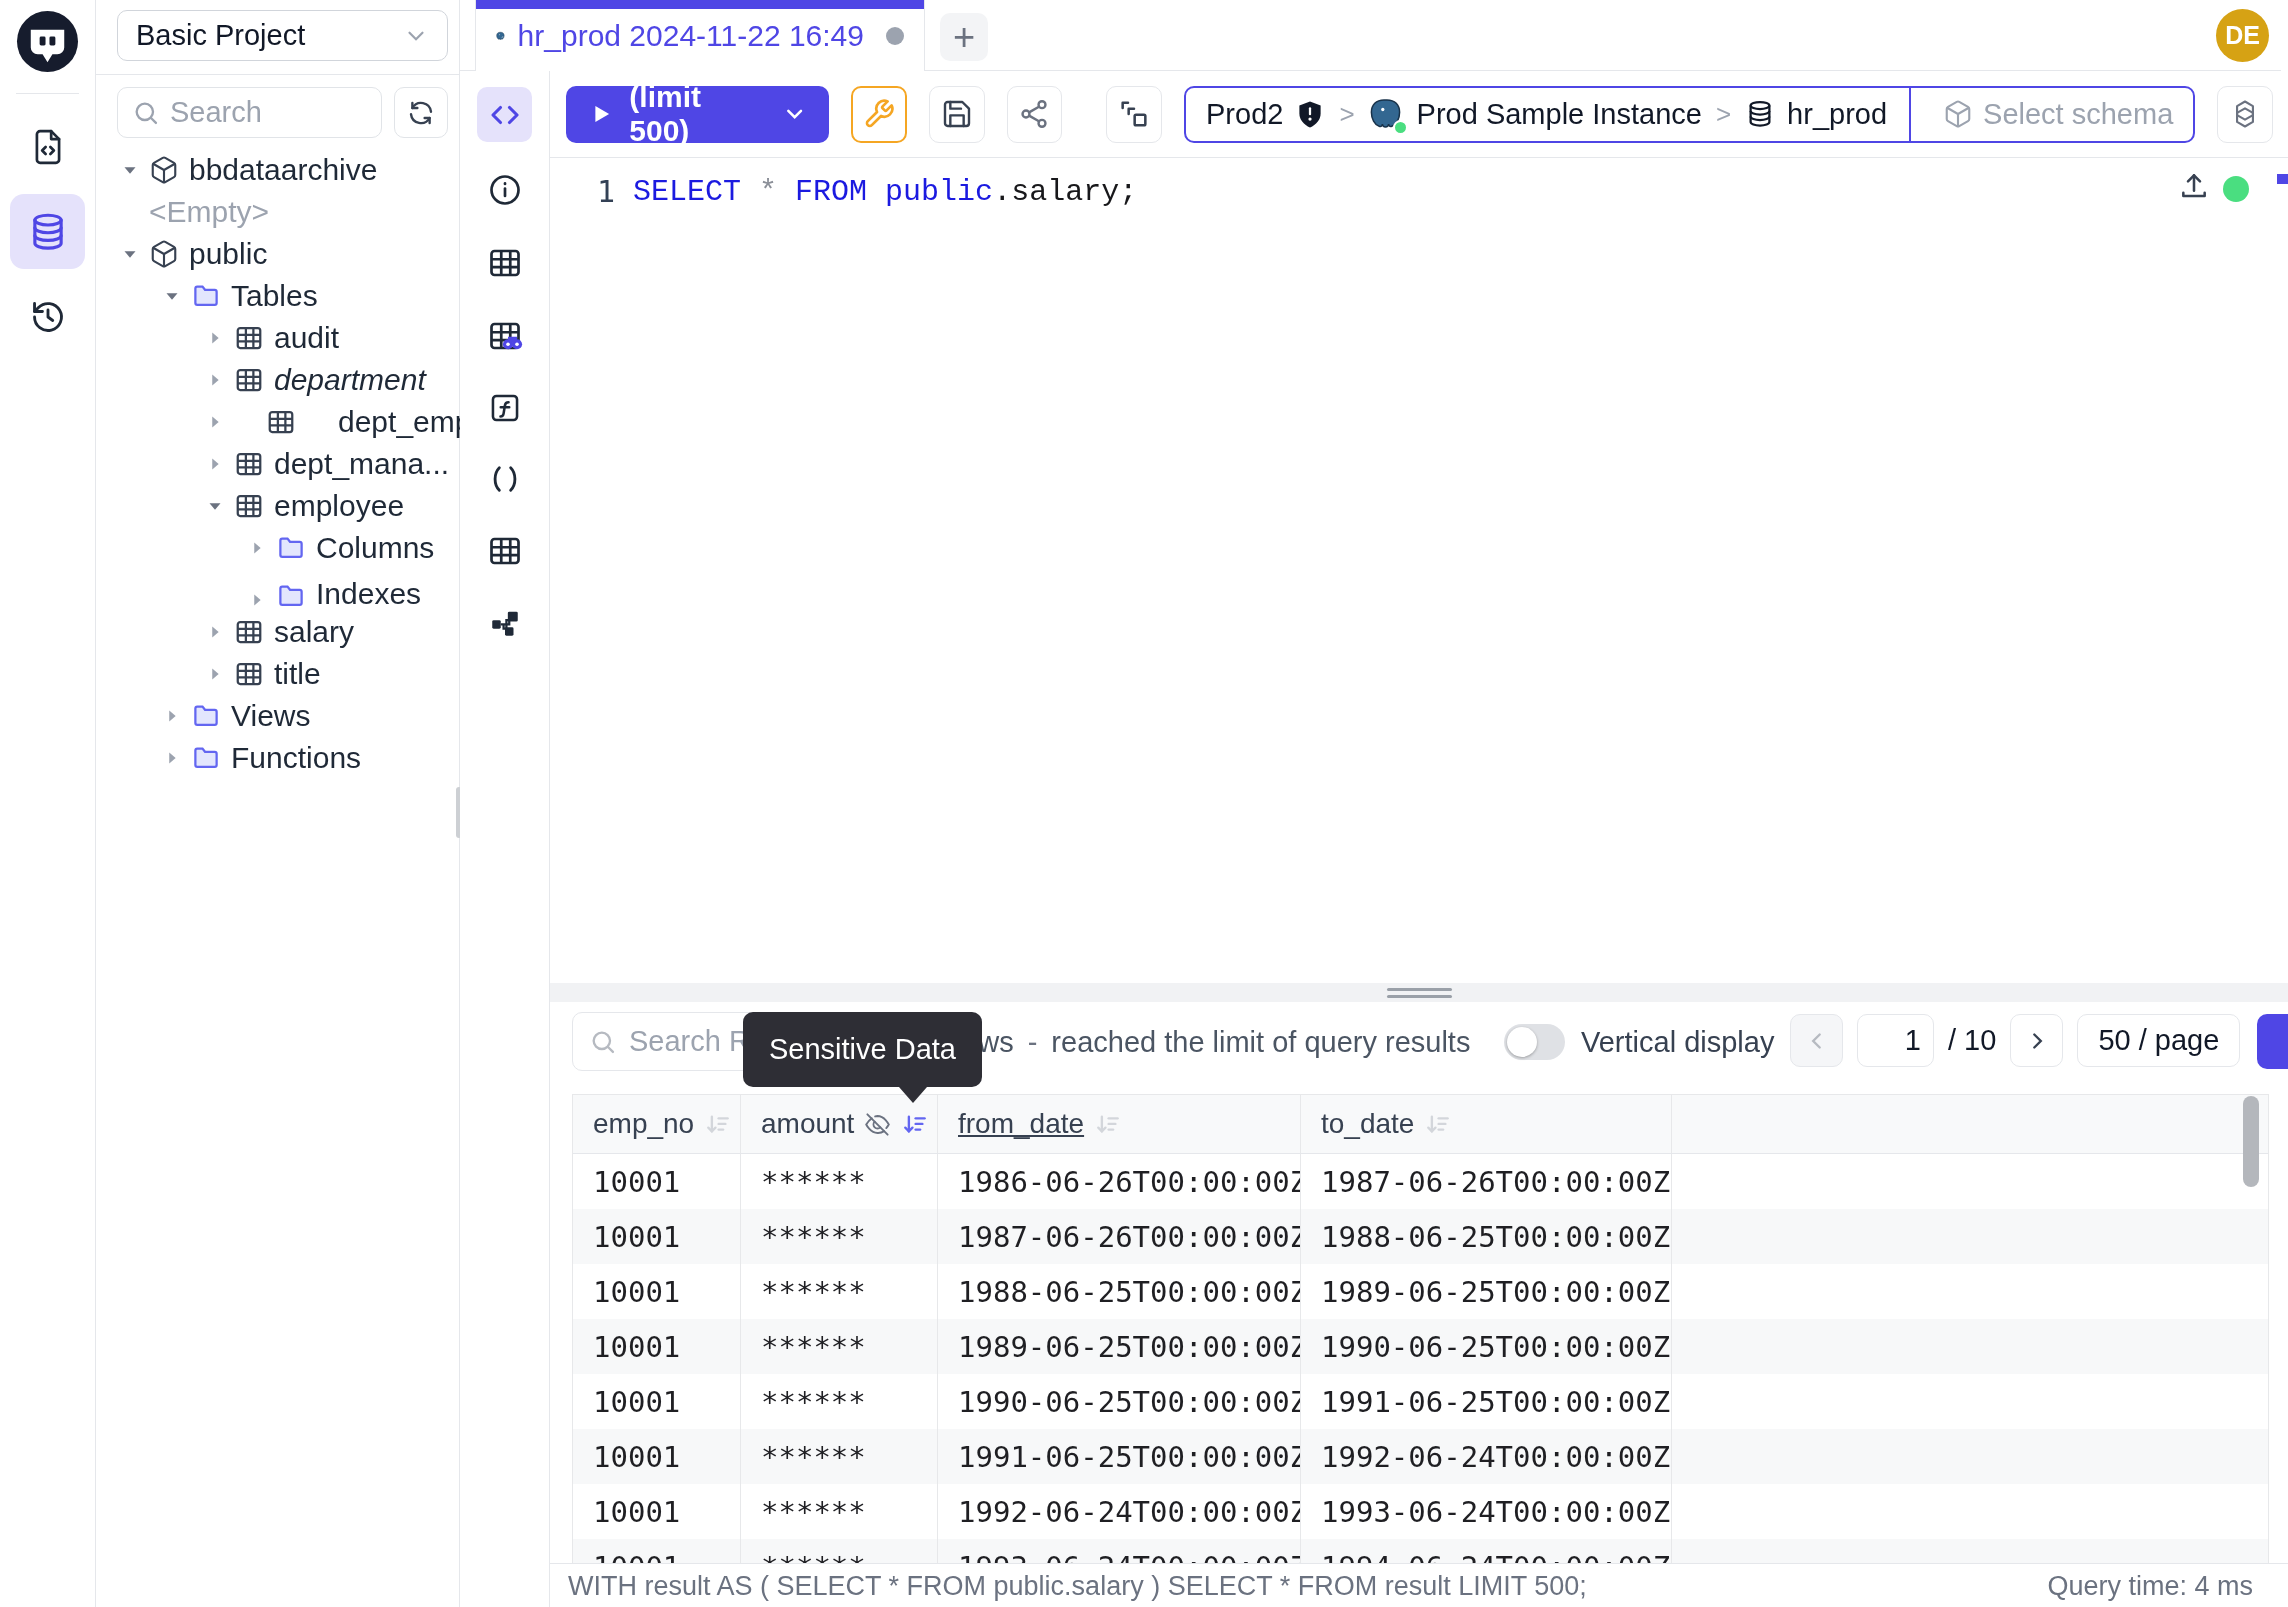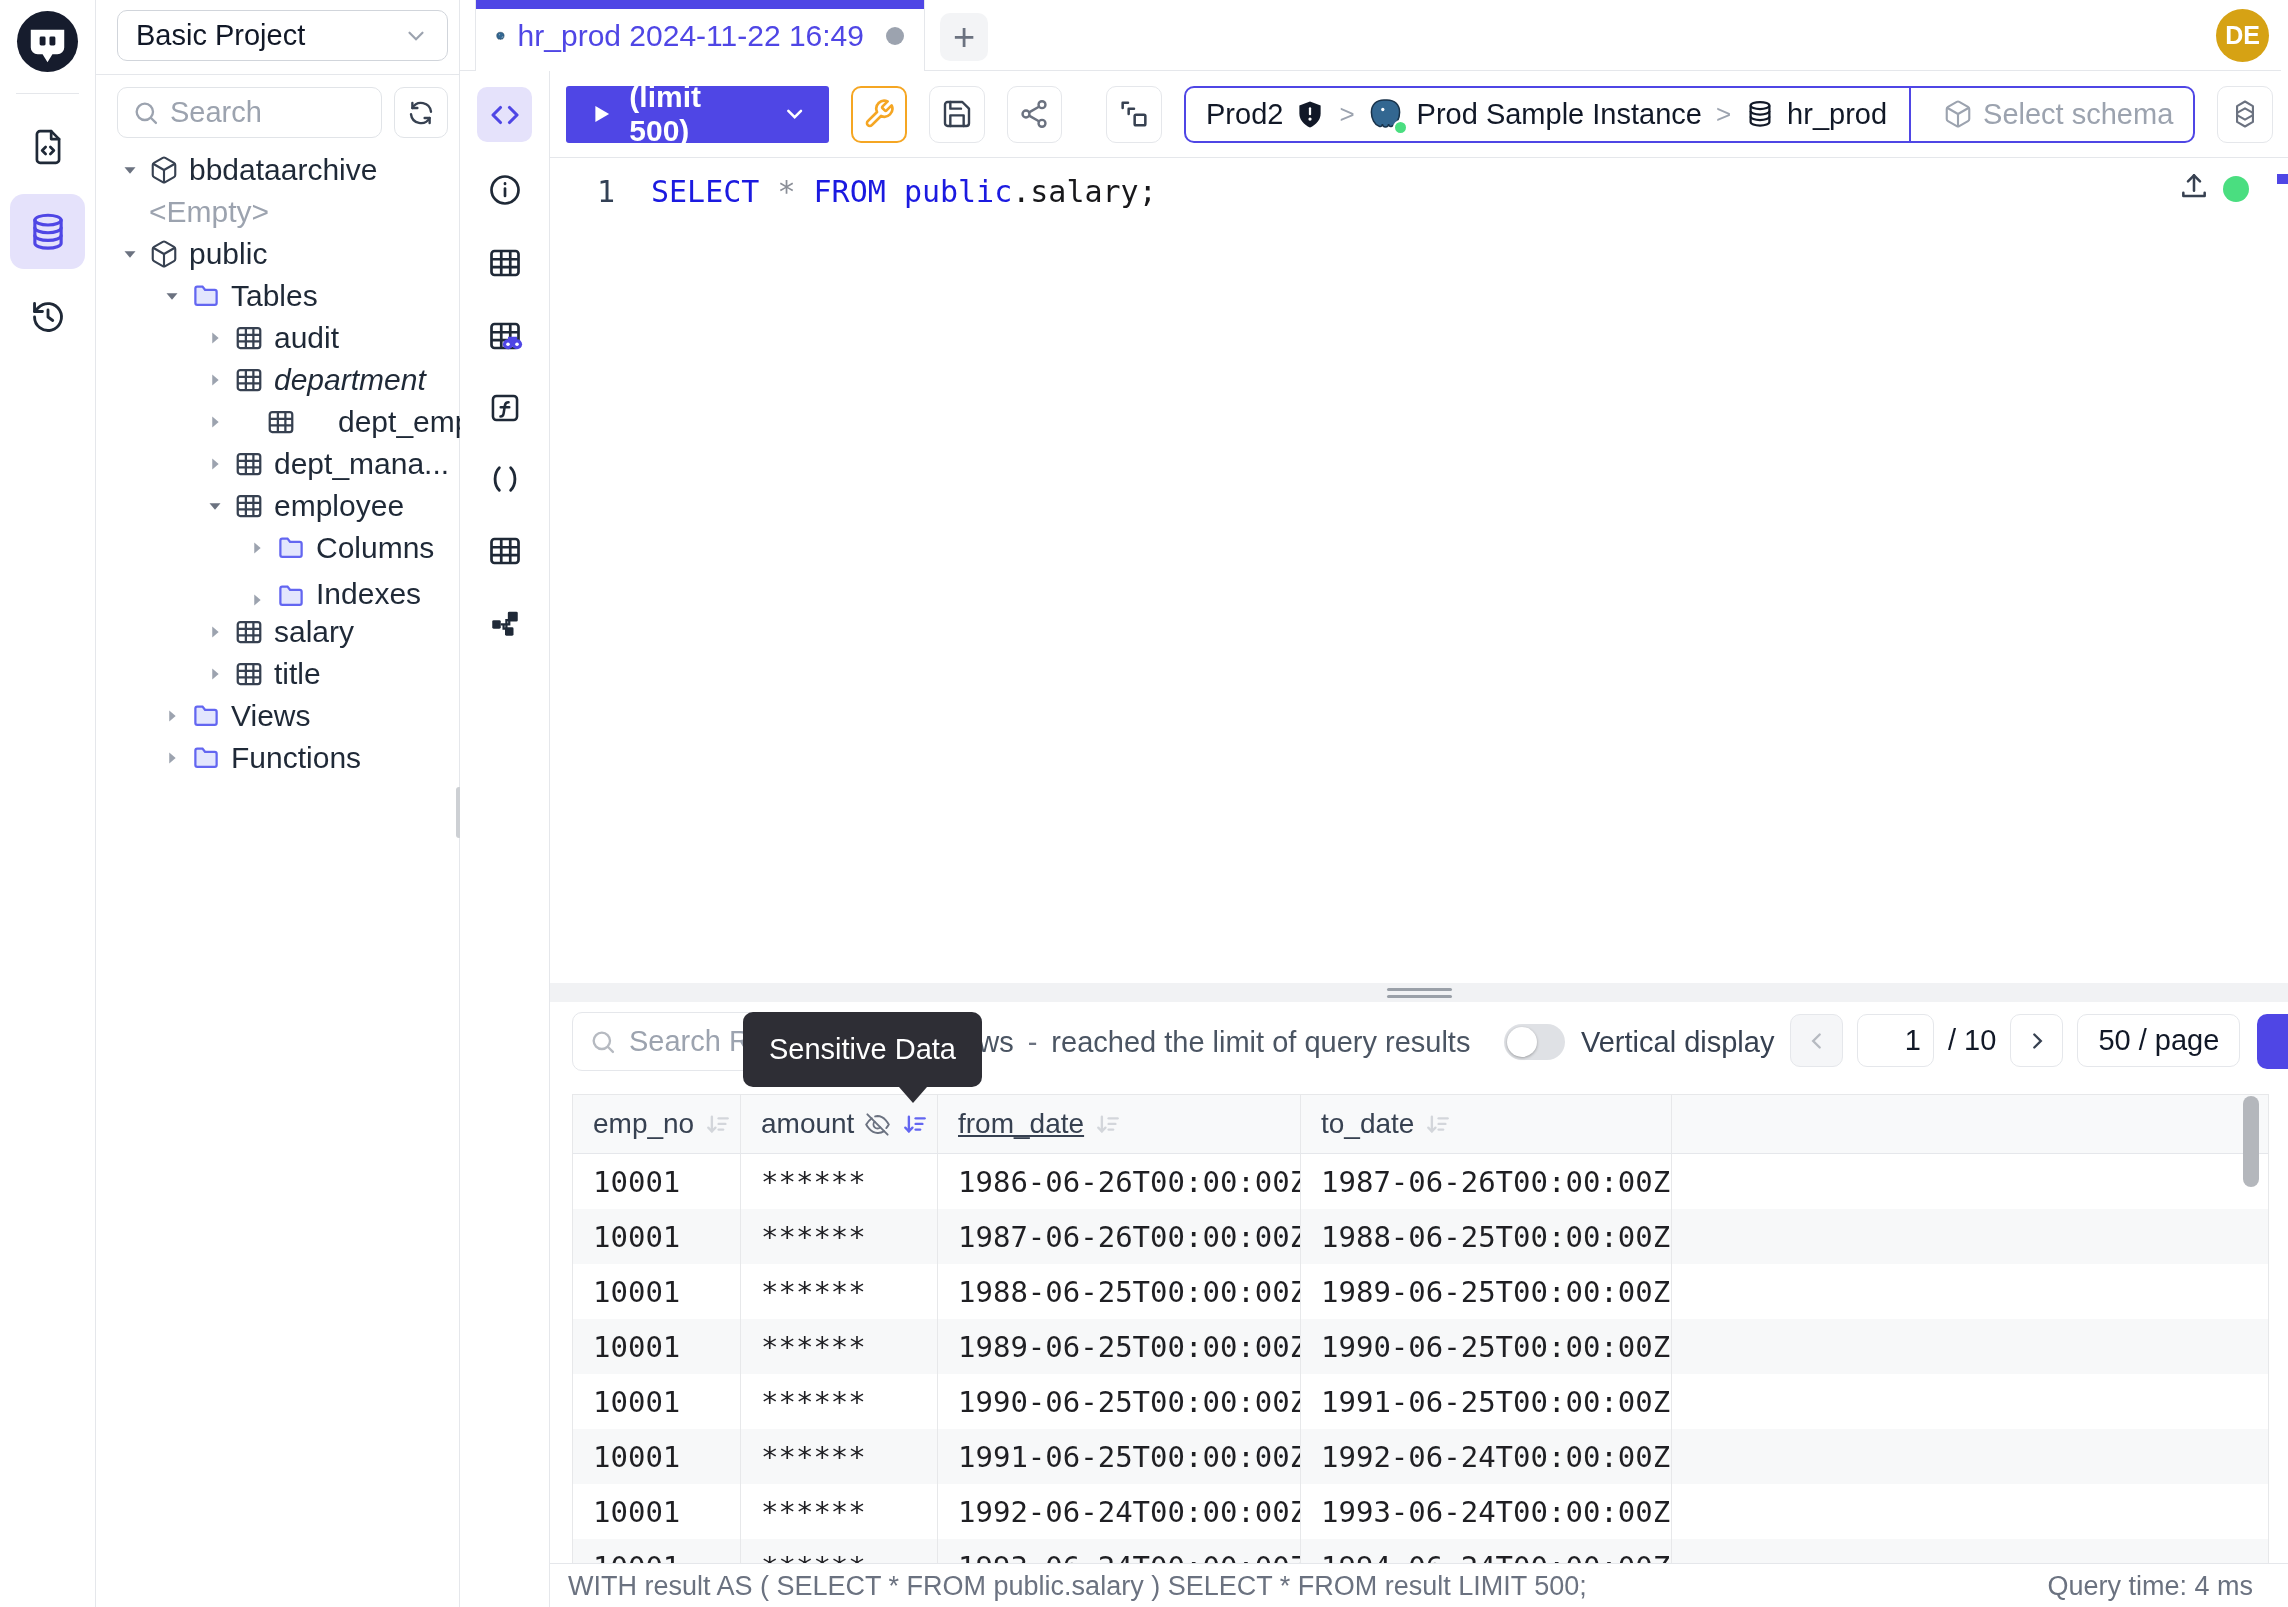--- a/index.html
+++ b/index.html
@@ -41,37 +41,37 @@
   .newtab-btn { position:absolute; left:480px; top:13px; width:48px; height:48px; background:#f3f4f6; border-radius:10px; display:flex; align-items:center; justify-content:center; font-size:38px; color:#6b7280; line-height:1; }
   .avatar { position:absolute; right:12px; top:9px; width:53px; height:53px; border-radius:50%; background:#d6a214; color:#fff; font-size:25px; font-weight:bold; display:flex; align-items:center; justify-content:center; }
 
   
   #editor-rail { position:absolute; left:0; top:71px; width:90px; bottom:0; border-right:1px solid #e5e7eb; background:#fff; display:flex; flex-direction:column; align-items:center; }
   .code-btn { margin-top:16px; width:55px; height:55px; background:#e5e2fb; border-radius:10px; display:flex; align-items:center; justify-content:center; }
   .erail-icons { margin-top:30px; display:flex; flex-direction:column; gap:37px; align-items:center; }
 
   
   #toolbar { position:absolute; left:90px; top:71px; right:0; height:87px; border-bottom:1px solid #e5e7eb; display:flex; align-items:center; padding:0 16px; gap:22px; background:#fff; }
-  .run-btn { height:57px; background:var(--accent); border-radius:3px; display:flex; align-items:center; padding:0 22px; gap:16px; color:#fff; }
+  .run-btn { height:57px; background:var(--accent); border-radius:10px; display:flex; align-items:center; padding:0 22px; gap:16px; color:#fff; }
   .run-label { font-size:30px; font-weight:600; }
   .tool-btn { width:57px; height:57px; border:1.5px solid #e5e7eb; border-radius:10px; display:flex; align-items:center; justify-content:center; background:#fff; }
   .tool-btn.warn { border:2px solid #f5a623; }
   .spacer { flex:1; }
   .conn-bar { height:57px; border:2px solid var(--accent); border-radius:10px; display:flex; align-items:center; padding:0 0 0 20px; gap:12px; font-size:29px; color:#111827; background:#fff; white-space:nowrap; }
   .conn-sep { color:#9ca3af; font-size:26px; padding:0 2px; }
   .conn-divider { width:2px; align-self:stretch; background:var(--accent); margin-left:10px; }
   .schema-seg { display:flex; align-items:center; gap:10px; padding:0 20px; color:#9ca3af; }
   .pgwrap { position:relative; width:36px; height:36px; }
   .pgdot { position:absolute; right:-3px; bottom:-3px; width:15px; height:15px; border-radius:50%; background:#4ade80; border:2px solid #fff; }
 
   
   #editor { position:absolute; left:90px; top:158px; right:0; height:825px; background:#fff; }
   .code-line { position:absolute; left:0; top:12px; display:flex; font-size:30px; line-height:44px; }
   .lineno { width:65px; text-align:right; color:#334155; }
-  .code-text { margin-left:36px; }
+  .code-text { margin-left:18px;font-family:Liberation Mono, monospace; }
   .tok-keyword { color:#1b1ae0; }
   .tok-operator { color:#8b8f98; }
   .tok-plain { color:#18181b; }
   .editor-upload { position:absolute; right:79px; top:12px; }
   .editor-status-dot { position:absolute; right:40px; top:18px; width:26px; height:26px; border-radius:50%; background:#4ade80; }
   .editor-scroll { position:absolute; right:0; top:16px; width:12px; height:10px; background:var(--accent); }
 
   
   #splitter { position:absolute; left:90px; right:0; top:983px; height:19px; background:#f1f2f4; display:flex; align-items:center; justify-content:center; flex-direction:column; gap:4px; }
   #splitter .bar { width:65px; height:3px; background:#9aa0a8; border-radius:2px; }

